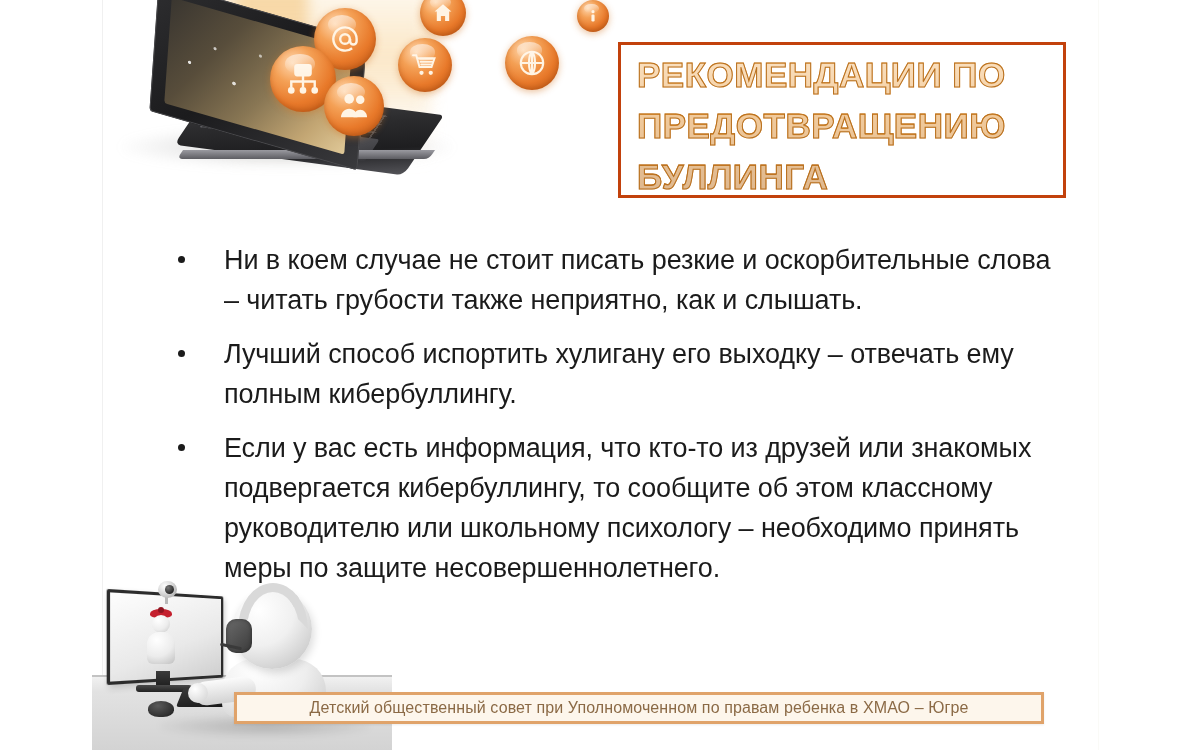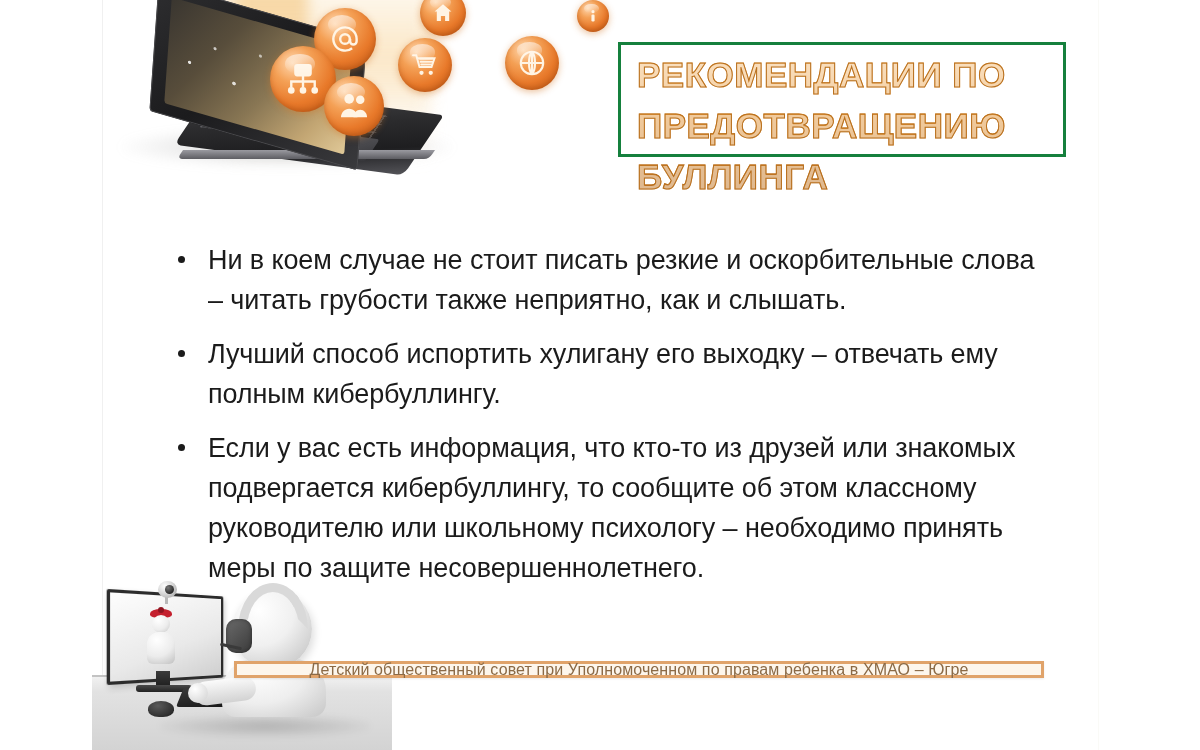--- a/index.html
+++ b/index.html
@@ -153,22 +153,22 @@
   .b-users  { left: 206px; top: 84px;  width: 60px; height: 60px; }
   .b-globe  { left: 387px; top: 44px;  width: 54px; height: 54px; }
   .b-info   { left: 459px; top: 8px;   width: 32px; height: 32px; }
 
   
   .title-box {
     position: absolute;
     left: 618px;
     top: 42px;
     width: 448px;
-    height: 115px;
-    border: 3px solid #15803d;
+    height: 156px;
+    border: 3px solid #c2410c;
     box-sizing: border-box;
     background: #ffffff;
   }
   .title-text {
     position: absolute;
     left: 16px;
     top: 4px;
     width: 420px;
     font-family: "Liberation Sans", "DejaVu Sans", sans-serif;
     font-weight: bold;
@@ -202,21 +202,21 @@
   .bullet + .bullet { margin-top: 14px; }
   .bullet .dot {
     position: absolute;
     left: 4px;
     top: 16px;
     width: 7px;
     height: 7px;
     border-radius: 50%;
     background: #1b1b1b;
   }
-  .bullet .txt { display: block; }
+  .bullet .txt { display: block; margin-left: 16px; }
 
   
   .scene {
     position: absolute;
     left: 96px;
     top: 575px;
     width: 300px;
     height: 175px;
   }
   .desk {
@@ -333,23 +333,23 @@
   .p-shadow {
     position: absolute; left: 64px; top: 140px; width: 210px; height: 22px;
     background: radial-gradient(ellipse at 50% 50%, rgba(0,0,0,0.18) 0%, rgba(0,0,0,0.06) 55%, rgba(0,0,0,0) 78%);
     filter: blur(3px);
   }
 
   
   .footer-box {
     position: absolute;
     left: 234px;
-    top: 661px;
+    top: 692px;
     width: 810px;
-    height: 17px;
+    height: 32px;
     box-sizing: border-box;
     border: 3px solid #e0a36a;
     background: #fdf6ec;
     display: flex;
     align-items: center;
     justify-content: center;
     box-shadow: 0 1px 2px rgba(0,0,0,0.08);
   }
   .footer-text {
     font-size: 16px;

